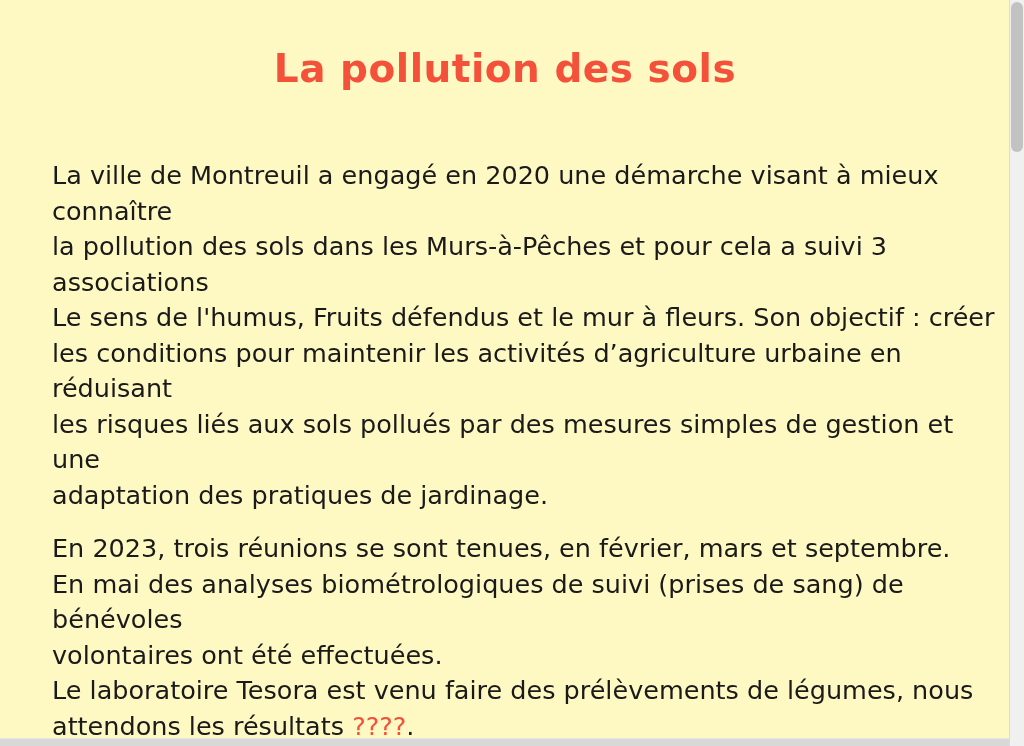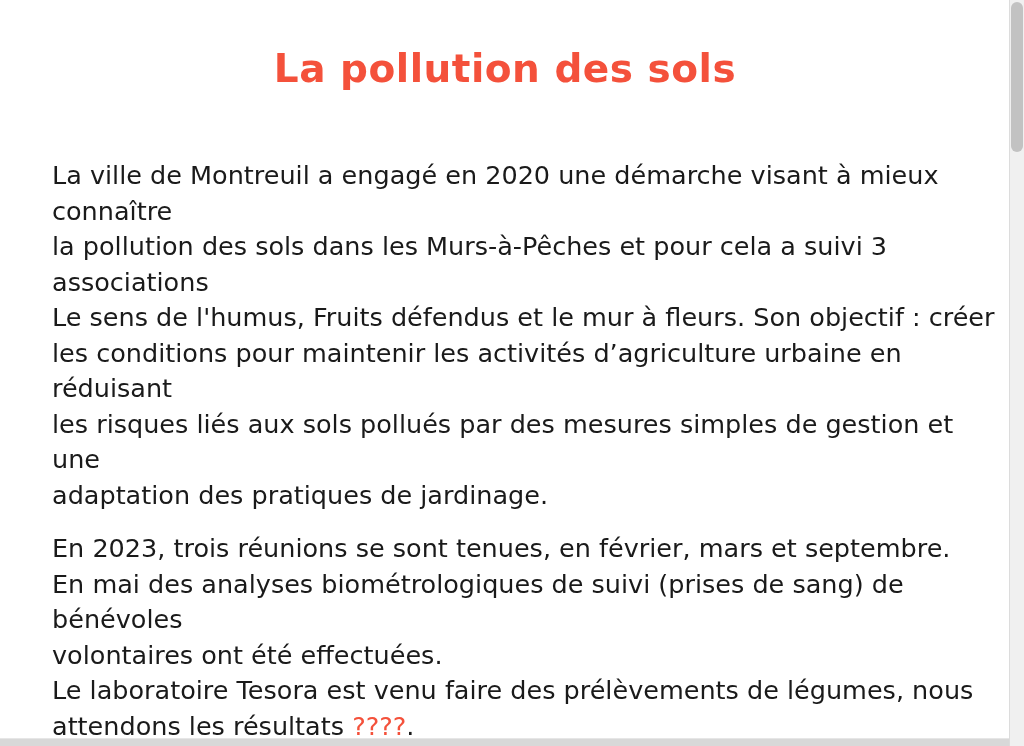--- a/index.html
+++ b/index.html
@@ -12,21 +12,21 @@
     background: #d8d8d8;
     font-family: "DejaVu Sans", sans-serif;
     overflow: hidden;
   }
   .slide {
     position: absolute;
     left: 0;
     top: 0;
     width: 1010px;
     height: 738px;
-    background: #ffffff;
+    background: #fef9c3;
     box-shadow: 0 0 0 1px #e6e6e6;
   }
   .slide-title {
     position: absolute;
     left: 0;
     top: 46px;
     width: 1010px;
     text-align: center;
     color: #f4513b;
     font-size: 39px;

